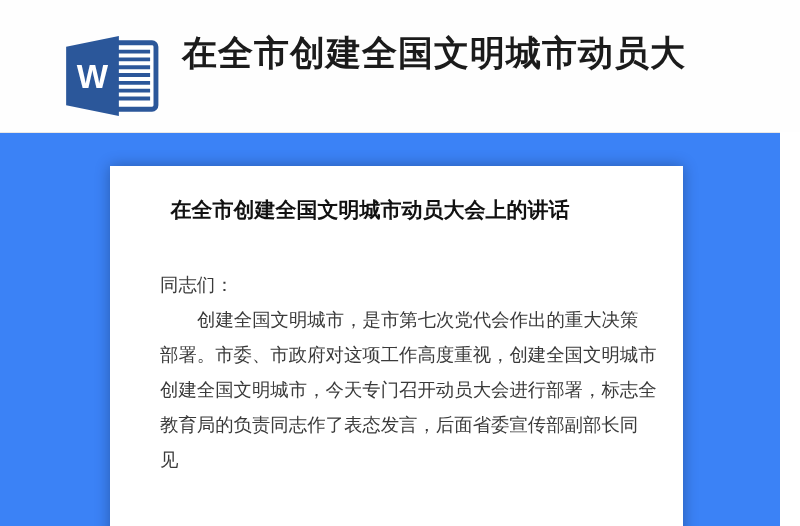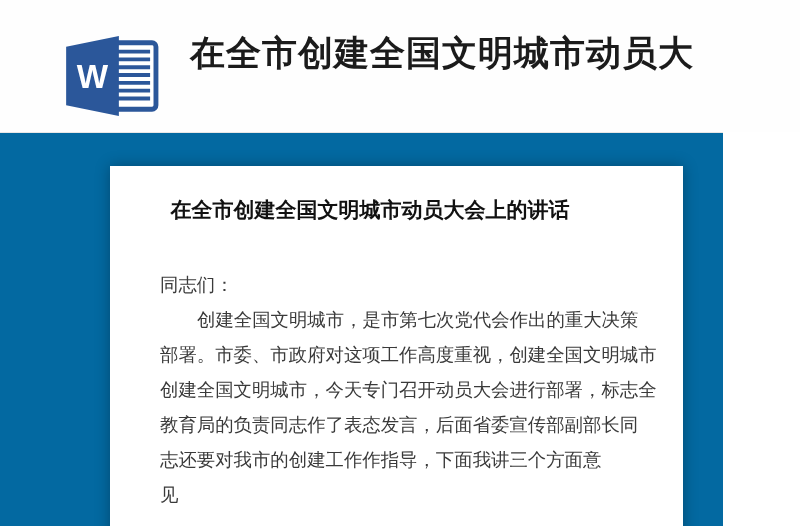--- a/index.html
+++ b/index.html
@@ -18,33 +18,33 @@
     align-items: flex-start;
     padding: 30px 30px 0 64px;
   }
   .word-icon-wrap {
     width: 98px;
     height: 82px;
     flex: 0 0 auto;
     margin-top: 5px;
   }
   .page-title {
-    margin-left: 28px;
+    margin-left: 20px;
     font-size: 35px;
     font-weight: bold;
     color: #1b1b1b;
     line-height: 45px;
     letter-spacing: 1px;
   }
 
   
   .preview-area {
-    width: 723px;
+    width: 780px;
     height: 394px;
-    background: #0369a1;
+    background: #3b82f6;
     border-top: 1px solid #e9e7e6;
     position: relative;
     overflow: hidden;
   }
   .doc-page {
     position: absolute;
     left: 110px;
     top: 33px;
     width: 573px;
     height: 380px;
@@ -104,17 +104,16 @@
 
 <div class="preview-area">
   <div class="doc-page">
     <div class="doc-title">在全市创建全国文明城市动员大会上的讲话</div>
     <div class="doc-body">
       <div class="doc-line">同志们：</div>
       <div class="doc-line indent">创建全国文明城市，是市第七次党代会作出的重大决策</div>
       <div class="doc-line">部署。市委、市政府对这项工作高度重视，创建全国文明城市</div>
       <div class="doc-line">创建全国文明城市，今天专门召开动员大会进行部署，标志全</div>
       <div class="doc-line">教育局的负责同志作了表态发言，后面省委宣传部副部长同</div>
-      <div class="doc-line">志还要对我市的创建工作作指导，下面我讲三个方面意</div>
       <div class="doc-line">见</div>
     </div>
   </div>
 </div>
 
 </body></html>

